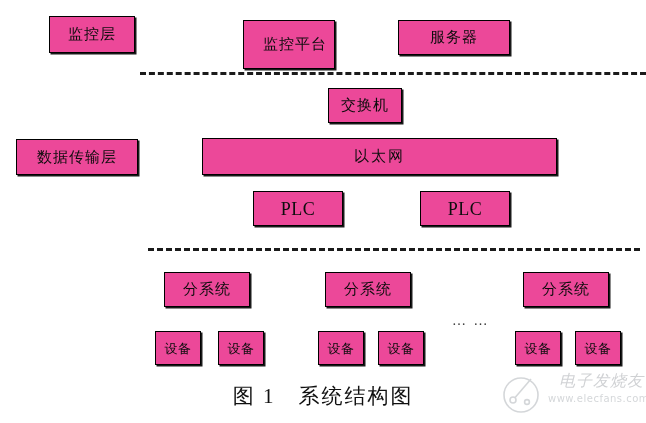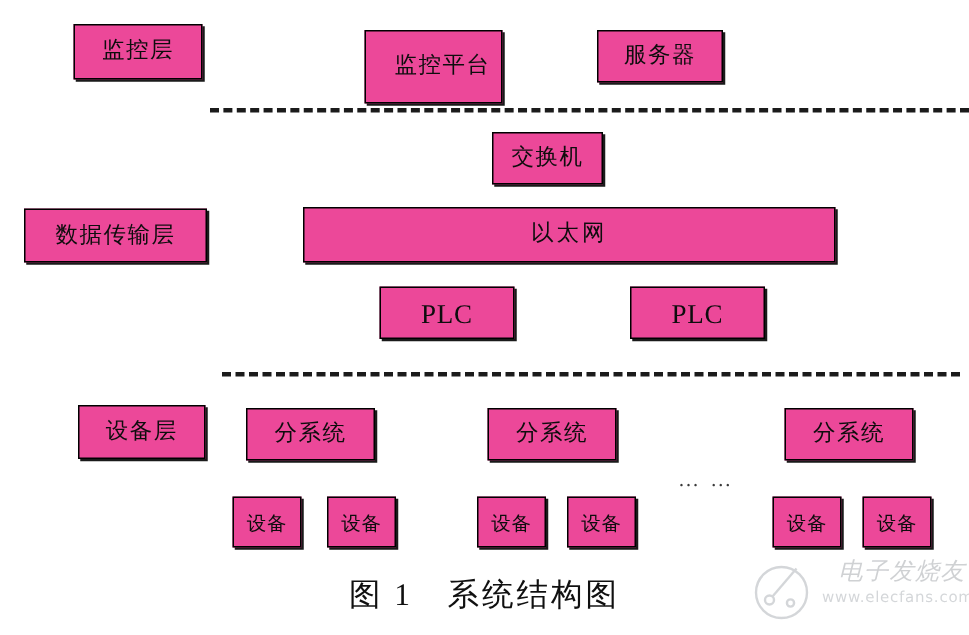--- a/index.html
+++ b/index.html
@@ -127,37 +127,36 @@
 </style>
 </head>
 <body>
 
 <div id="diagram">
 
   <div class="box" style="left:49px; top:16px; width:86px; height:37px;">监控层</div>
 
   <div class="box" style="left:243px; top:20px; width:92px; height:49px;padding-left:12px;">监控平台</div>
 
-  <div class="box" style="left:398px; top:20px; width:84px; height:35px;">服务器</div>
+  <div class="box" style="left:398px; top:20px; width:112px; height:35px;">服务器</div>
 
   <div class="divider" style="left:140px; top:72px; width:506px;"></div>
 
   <div class="box" style="left:328px; top:88px; width:74px; height:35px;">交换机</div>
 
   <div class="box" style="left:16px; top:139px; width:122px; height:36px;">数据传输层</div>
 
   <div class="box wide" style="left:202px; top:138px; width:355px; height:37px;">以太网</div>
 
   <div class="box latin" style="left:253px; top:191px; width:90px; height:35px;">PLC</div>
 
   <div class="box latin" style="left:420px; top:191px; width:90px; height:35px;">PLC</div>
 
   <div class="divider" style="left:148px; top:248px; width:492px;"></div>
 
-  <div class="box" style="left:52px; top:270px; width:85px; height:36px;">设备层</div>
 
   <div class="box" style="left:164px; top:272px; width:86px; height:35px;">分系统</div>
 
   <div class="box" style="left:325px; top:272px; width:86px; height:35px;">分系统</div>
 
   <div class="box" style="left:523px; top:272px; width:86px; height:35px;">分系统</div>
 
   <div class="ellipsis" style="left:452px; top:313px;">… …</div>
 
   <div class="box small" style="left:155px; top:331px; width:46px; height:34px;">设备</div>

